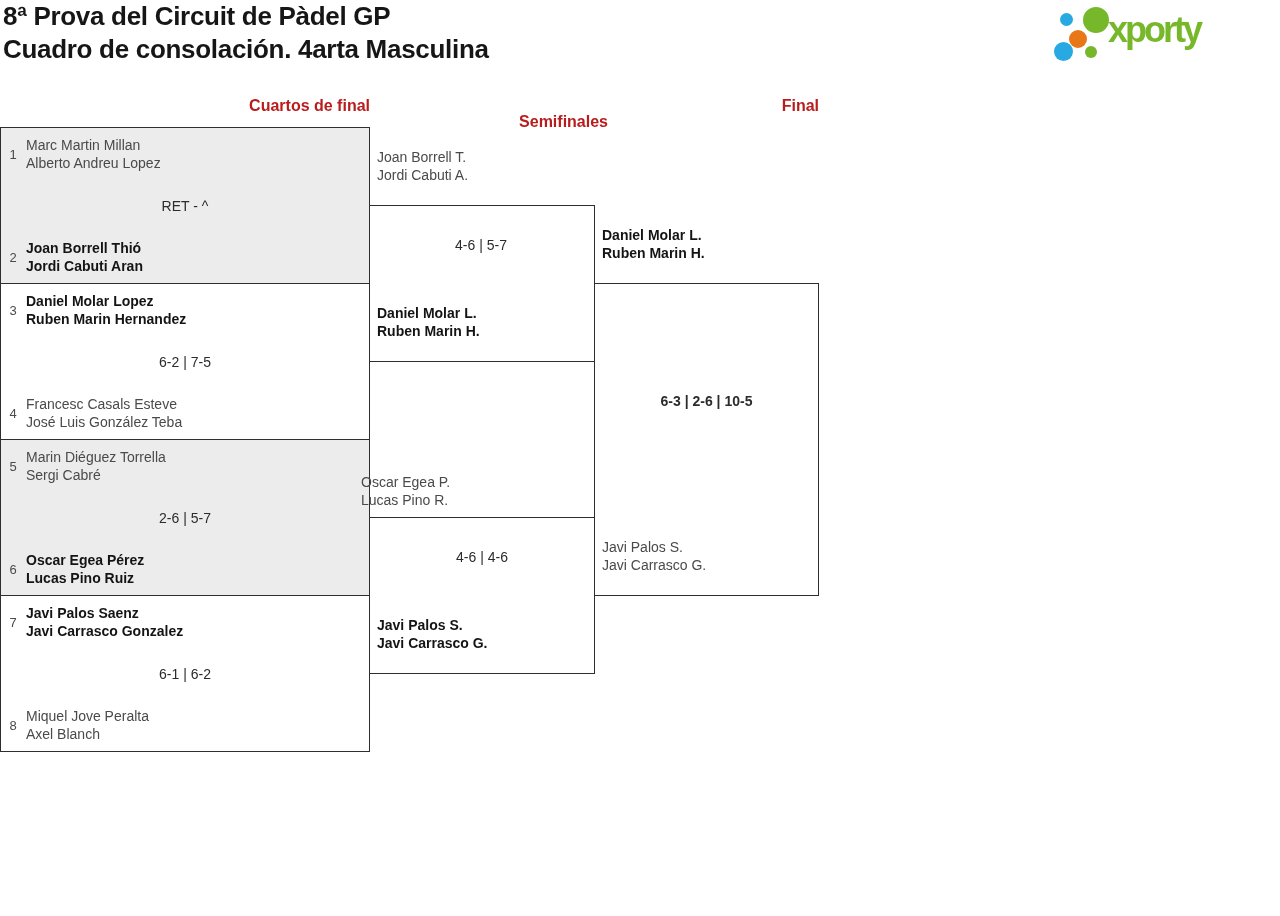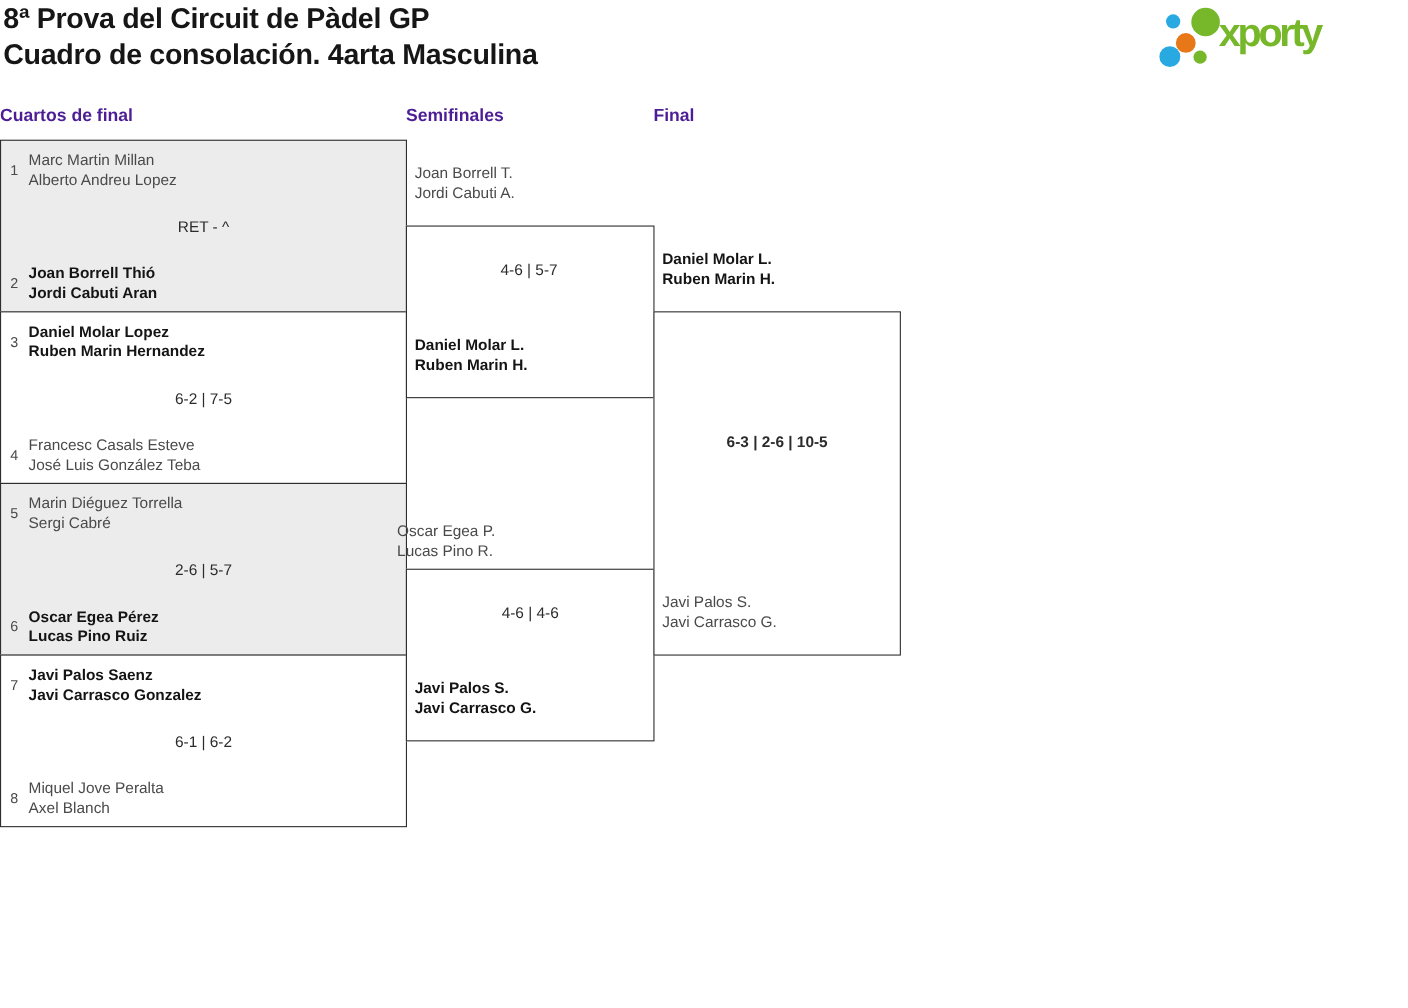--- a/index.html
+++ b/index.html
@@ -6,21 +6,21 @@
   body{width:1280px;height:916px;font-family:"Liberation Sans",sans-serif;overflow:hidden;}
   .page{position:relative;width:1280px;height:916px;}
 
   
   .title{position:absolute;left:3px;top:0px;font-size:26px;line-height:33px;font-weight:700;color:#161616;letter-spacing:-0.3px;}
   .logo{position:absolute;left:1050px;top:0px;width:230px;height:78px;}
   .dot{position:absolute;border-radius:50%;}
   .logo-text{position:absolute;left:58px;top:12px;font-size:36px;line-height:1;font-weight:700;letter-spacing:-3px;color:#76b82a;}
 
   
-  .col-header{position:absolute;top:97px;text-align:left;font-size:16px;line-height:18px;font-weight:700;color:#4c1d95;}
+  .col-header{position:absolute;top:97px;text-align:right;font-size:16px;line-height:18px;font-weight:700;color:#b91c1c;}
 
   
   .box{position:absolute;border:1px solid #2e2e2e;box-sizing:border-box;background:#ffffff;}
   .box.gray{background:#ececec;}
 
   
   .participant{position:absolute;display:flex;align-items:center;white-space:nowrap;}
   .seed{width:18px;flex:none;text-align:center;font-size:13px;color:#4a4a4a;}
   .names{margin-left:4px;}
   .participant.noseed .names{margin-left:0;}
@@ -43,21 +43,21 @@
   <div class="logo">
     <span class="dot" style="left:10px;top:13px;width:13px;height:13px;background:#29a9e1;"></span>
     <span class="dot" style="left:33px;top:7px;width:26px;height:26px;background:#76b82a;"></span>
     <span class="dot" style="left:19px;top:30px;width:18px;height:18px;background:#e87717;"></span>
     <span class="dot" style="left:4px;top:42px;width:19px;height:19px;background:#29a9e1;"></span>
     <span class="dot" style="left:35px;top:46px;width:12px;height:12px;background:#76b82a;"></span>
     <span class="logo-text">xporty</span>
   </div>
 
   <div class="col-header" style="left:0;width:370px;">Cuartos de final</div>
-  <div class="col-header" style="left:369px;width:226px;">Semifinales</div>
+  <div class="col-header" style="left:382px;width:226px;margin-top:16px;">Semifinales</div>
   <div class="col-header" style="left:594px;width:225px;">Final</div>
 
   <div class="box gray" style="left:0;top:127px;width:370px;height:157px;"></div>
   <div class="box" style="left:0;top:283px;width:370px;height:157px;"></div>
   <div class="box gray" style="left:0;top:439px;width:370px;height:157px;"></div>
   <div class="box" style="left:0;top:595px;width:370px;height:157px;"></div>
   <div class="box" style="left:369px;top:205px;width:226px;height:157px;"></div>
   <div class="box" style="left:369px;top:517px;width:226px;height:157px;"></div>
   <div class="box" style="left:594px;top:283px;width:225px;height:313px;"></div>
 

